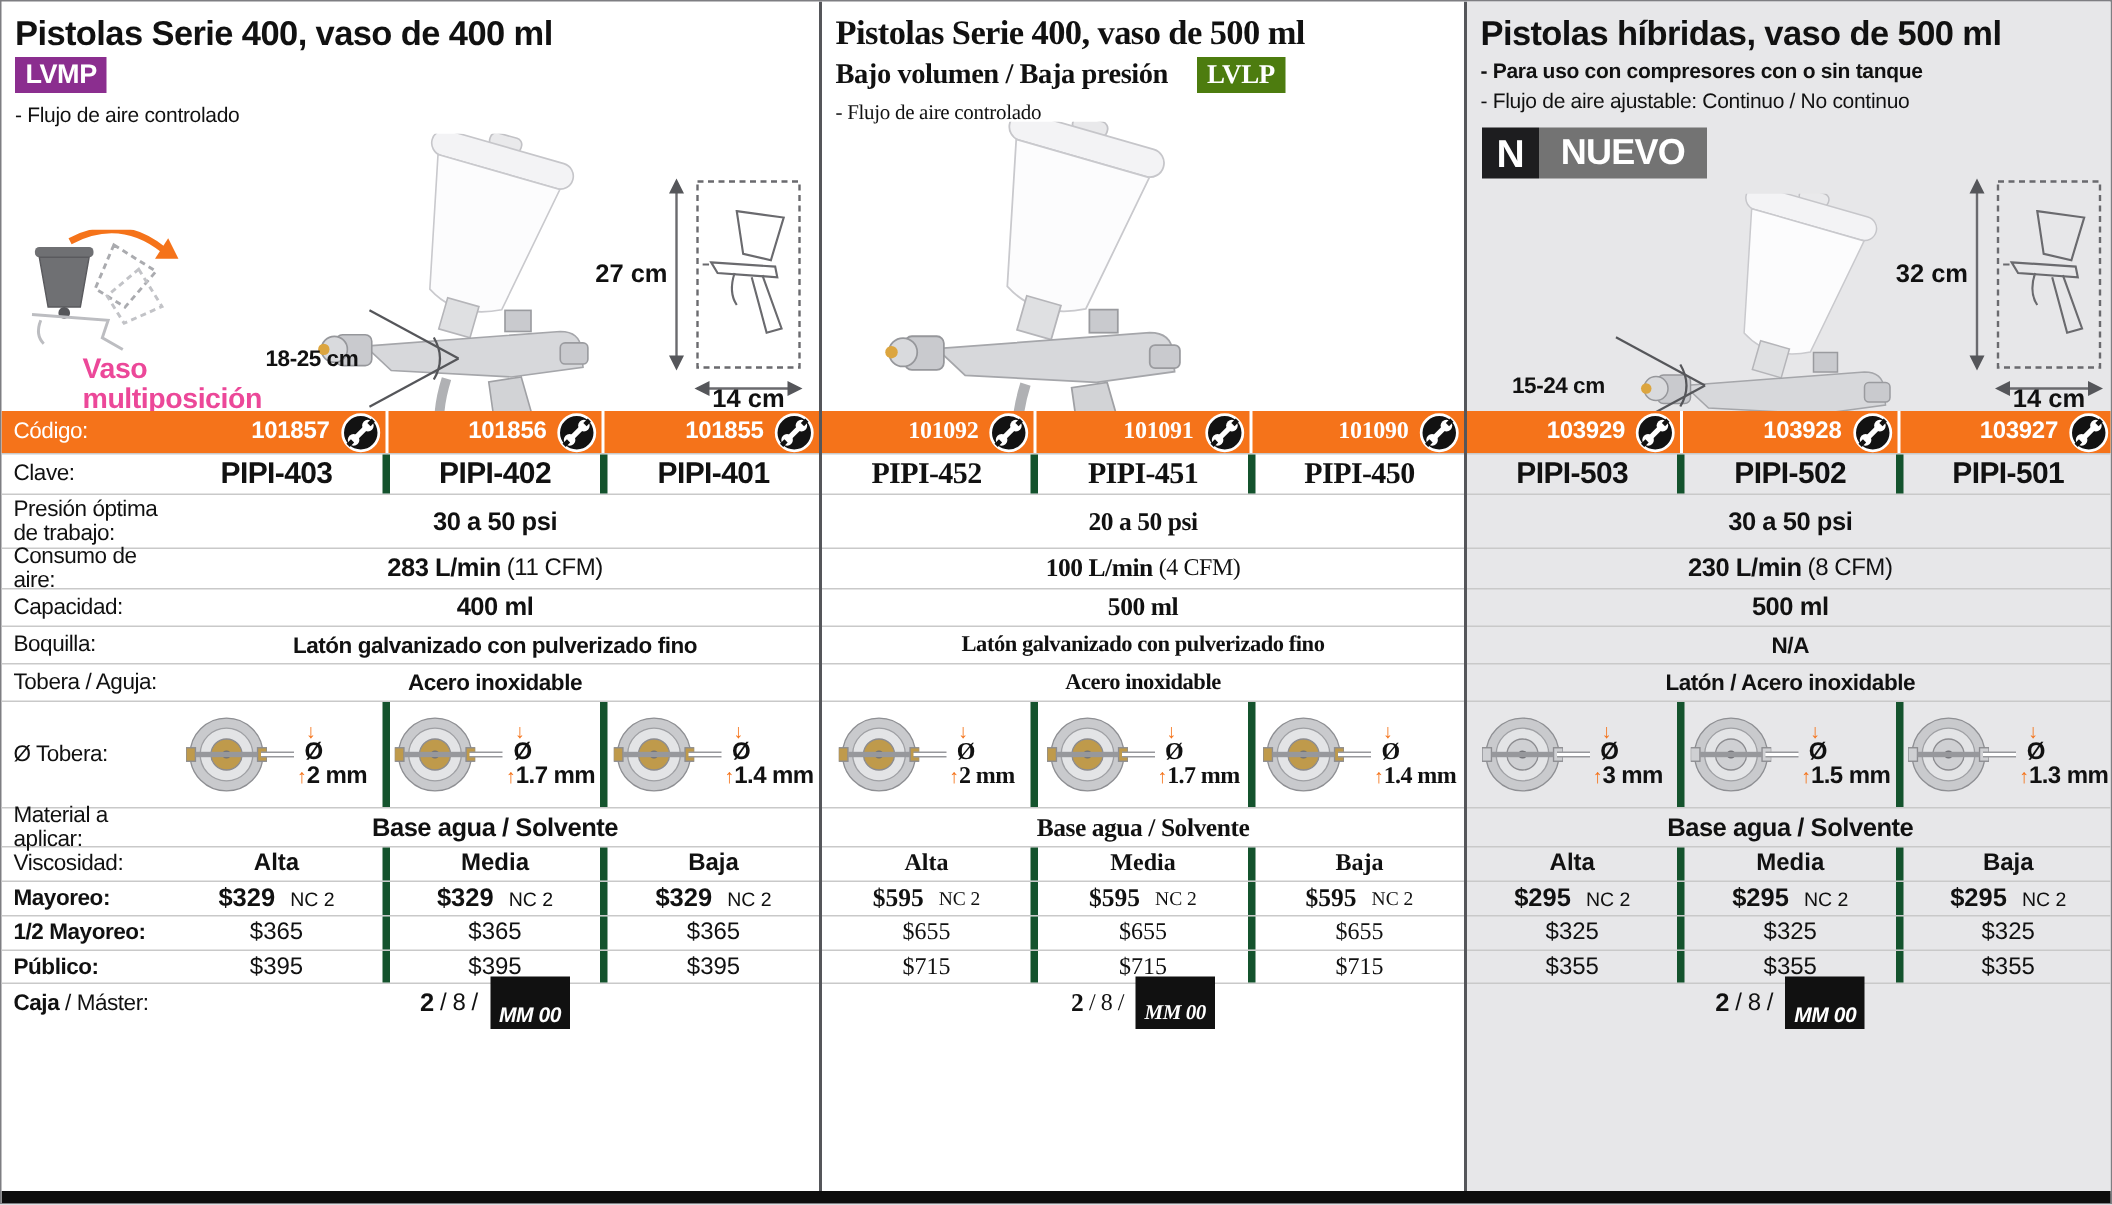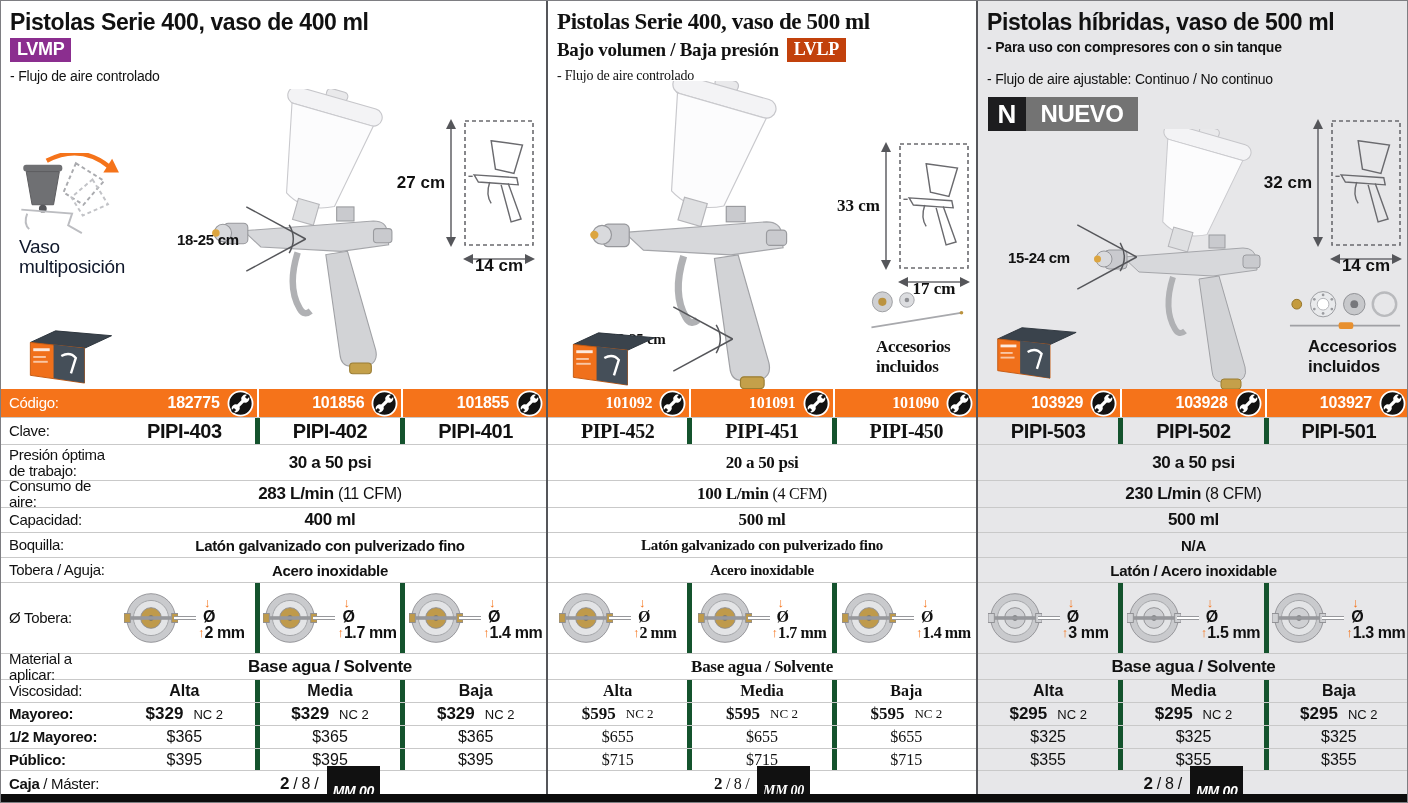--- a/index.html
+++ b/index.html
@@ -4,34 +4,34 @@
 <style>
   * { margin:0; padding:0; box-sizing:border-box; }
   body { background:#fff; font-family:"Liberation Sans", sans-serif; color:#111; }
   .page { position:relative; width:1408px; height:803px; background:#fff; border:1px solid #7e7e82; overflow:hidden; }
 
   .panel { position:absolute; top:0; height:795px; }
   .p1 { left:0; width:545px; }
   .p2 { left:545px; width:430px; border-left:2px solid #55565a;font-family:Liberation Serif, serif; }
   .p3 { left:975px; width:433px; border-left:2px solid #55565a; background:#e7e7e9; }
 
-  .hdr { position:relative; height:388px; overflow:hidden; }
+  .hdr { position:relative; height:273px; overflow:hidden; }
   .tblock { padding:8px 6px 0 9px; position:relative; z-index:3; }
   .title { font-size:23px; font-weight:bold; letter-spacing:-0.4px; line-height:1.15; }
   .subrow { display:flex; align-items:center; gap:8px; margin-top:3px; }
   .subt { font-size:19px; font-weight:bold; letter-spacing:-0.3px; }
   .badge { color:#fff; font-size:18px; font-weight:bold; padding:1px 7px 2px; letter-spacing:-0.3px; }
   .feat { font-size:14px; margin-top:6px; letter-spacing:-0.2px; }
   .feat.b { font-weight:bold; }
   .nuevo { display:flex; align-items:stretch; margin:10px 0 0 1px; height:34px; width:150px; }
   .nuevo .n { background:#1d1d1f; color:#fff; font-weight:bold; font-size:26px; width:38px; display:flex; align-items:center; justify-content:center; }
   .nuevo .t { color:#fff; font-weight:bold; font-size:24px; letter-spacing:-0.5px; flex:1; display:flex; align-items:center; justify-content:center; }
 
   .abs { position:absolute; }
-  .vaso-tx { position:absolute; color:#0f172a; font-weight:normal; font-size:19px; line-height:1.05; letter-spacing:-0.3px; }
+  .vaso-tx { position:absolute; color:#ec4899; font-weight:bold; font-size:19px; line-height:1.05; letter-spacing:-0.3px;margin-left:36px; }
   .spray { position:absolute; display:flex; align-items:center; gap:4px; }
   .spray .lbl { font-size:15px; font-weight:bold; letter-spacing:-0.3px; white-space:nowrap; }
   .dim { position:absolute; width:140px; height:170px; }
   .dim .dh { position:absolute; left:-8px; top:60px; font-size:17px; font-weight:bold; width:52px; text-align:right; }
   .dim .dw { position:absolute; left:62px; top:143px; width:72px; text-align:center; font-size:17px; font-weight:bold; }
   .acc-tx { position:absolute; font-size:17px; font-weight:bold; line-height:1.15; letter-spacing:-0.3px; }
 
   
   .row { display:flex; border-top:1px solid #c9c9c9; }
   .row.codigo { border-top:none; background:#f5731a; }
@@ -227,21 +227,21 @@
       </div>
       <svg class="abs" style="left:24px;top:326px;width:90px;height:58px">
           <use href="#box3d"></use>
         </svg>
     </header>
 
     <div class="row codigo h28">
       <div class="lab">Código:</div>
       <div class="cells">
         <div class="cell">
-            <span class="code">182775</span>
+            <span class="code">101857</span>
             <svg class="wr">
               <use href="#wrench"></use>
             </svg>
           </div>
         <div class="cell">
             <span class="code">101856</span>
             <svg class="wr">
               <use href="#wrench"></use>
             </svg>
           </div>
@@ -396,40 +396,33 @@
         </div>
     </div>
   </section>
 
   <section class="panel p2">
     <header class="hdr">
       <div class="tblock">
         <div class="title">Pistolas Serie 400, vaso de 500 ml</div>
         <div class="subrow">
           <span class="subt">Bajo volumen / Baja presión</span>
-          <span class="badge" style="background-color: #c2410c;">LVLP</span>
+          <span class="badge" style="background-color: #4d7c0f; margin-left: 11px;">LVLP</span>
         </div>
         <div class="feat">- Flujo de aire controlado</div>
       </div>
       <svg class="abs" style="left:35px;top:80px;width:225px;height:310px">
           <use href="#gun"></use>
         </svg>
       <div class="spray" style="left:62px;top:300px">
         <span class="lbl">18-25 cm</span>
         <svg style="width:66px;height:76px">
             <use href="#fan"></use>
           </svg>
       </div>
-      <div class="dim" style="left:288px;top:135px">
-        <svg style="width:140px;height:158px">
-            <use href="#dimframe"></use>
-          </svg>
-        <span class="dh">33 cm</span>
-        <span class="dw">17 cm</span>
-      </div>
       <svg class="abs" style="left:318px;top:288px;width:100px;height:42px">
           <use href="#acc2"></use>
         </svg>
       <div class="acc-tx" style="left:328px;top:336px">
         <div>Accesorios</div>
         <div>incluidos</div>
       </div>
       <svg class="abs" style="left:20px;top:328px;width:90px;height:58px">
           <use href="#box3d"></use>
         </svg>
@@ -581,21 +574,21 @@
           <span class="mm">MM 00</span>
         </div>
     </div>
   </section>
 
   <section class="panel p3">
     <header class="hdr">
       <div class="tblock">
         <div class="title">Pistolas híbridas, vaso de 500 ml</div>
         <div class="feat b" style="margin-top:4px">- Para uso con compresores con o sin tanque</div>
-        <div class="feat" style="margin-top:16px">- Flujo de aire ajustable: Continuo / No continuo</div>
+        <div class="feat" style="margin-top:4px">- Flujo de aire ajustable: Continuo / No continuo</div>
         <div class="nuevo">
           <span class="n">N</span>
           <span class="t" style="background-color: #737373;">NUEVO</span>
         </div>
       </div>
       <svg class="abs" style="left:105px;top:128px;width:200px;height:262px">
           <use href="#gun"></use>
         </svg>
       <div class="spray" style="left:30px;top:218px">
         <span class="lbl">15-24 cm</span>

